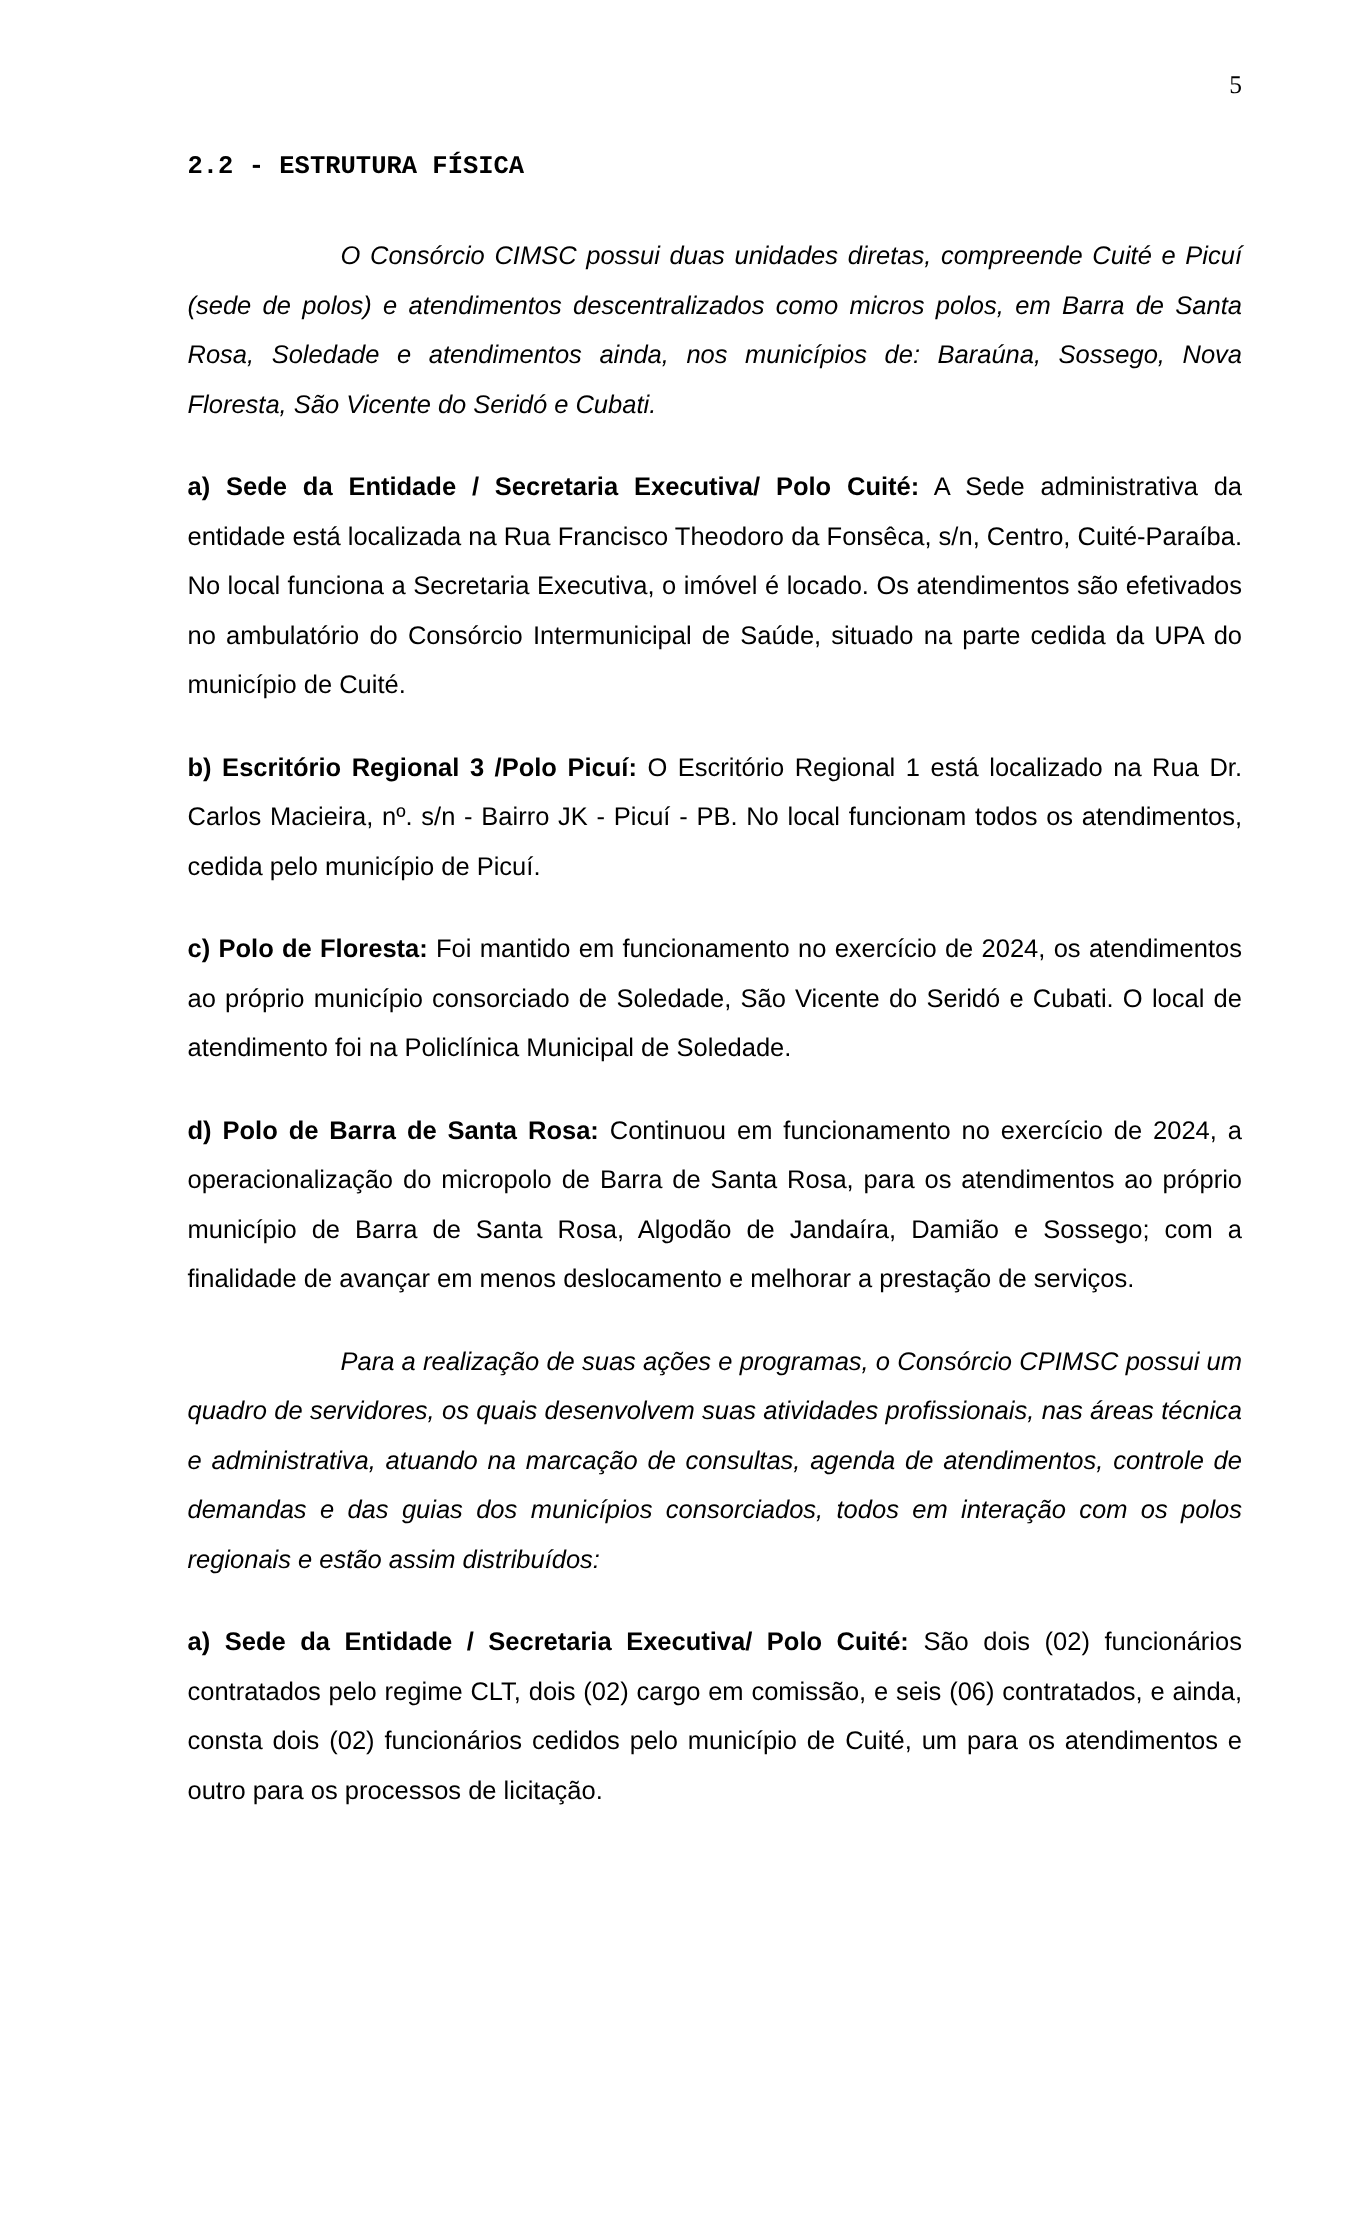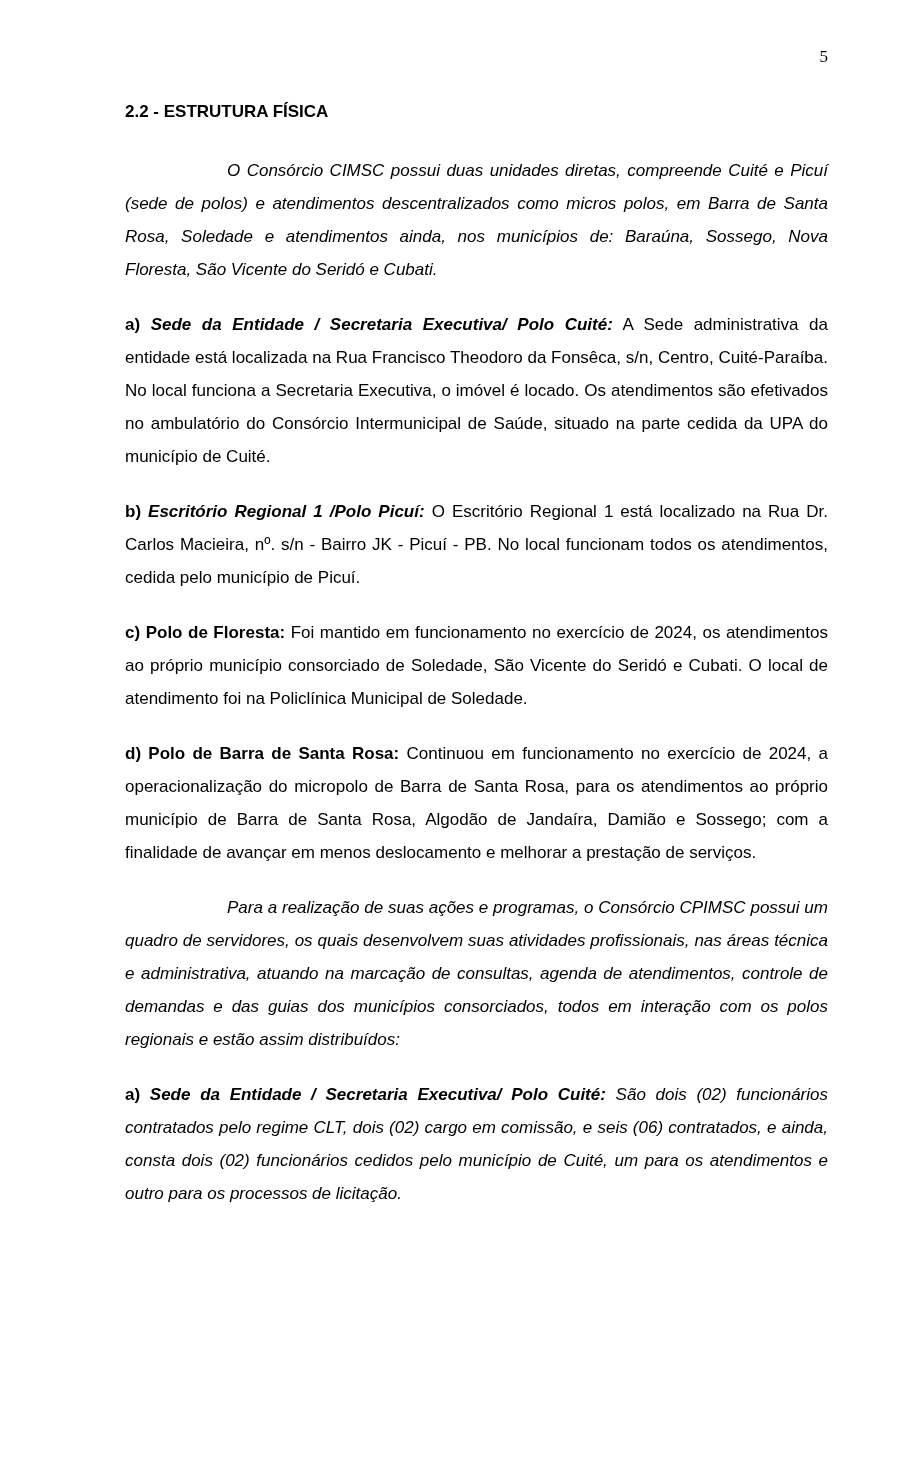--- a/index.html
+++ b/index.html
@@ -24,48 +24,49 @@
     line-height: 20px;
     text-align: right;
   }
   .heading {
     font-size: 17px;
     font-weight: 700;
     line-height: 33px;
     margin-top: 26px;
     margin-bottom: 26px;
     white-space: nowrap;
+    font-family: Liberation Mono, monospace;
   }
   .heading.heading-first { margin-top: 28px; }
   p.para {
     font-size: 17px;
     line-height: 33px;
     text-align: justify;
     text-justify: inter-word;
     margin: 0 0 22px 0;
   }
   p.intro { text-indent: 102px; font-style: italic; }
   .b  { font-weight: 700; }
-  .bi { font-weight: 700; font-style: italic; }
-  .i  { font-style: italic; }
+  .bi { font-weight: 700; }
+  .i  { }
 </style>
 </head>
 <body>
 
 <div class="page">
 
   <div class="page-number">5</div>
 
   <h2 class="heading heading-first">2.2 - ESTRUTURA FÍSICA</h2>
 
   <p class="para intro">O Consórcio CIMSC possui duas unidades diretas, compreende Cuité e Picuí (sede de polos) e atendimentos descentralizados como micros polos, em Barra de Santa Rosa, Soledade e atendimentos ainda, nos municípios de: Baraúna, Sossego, Nova Floresta, São Vicente do Seridó e Cubati.</p>
 
   <p class="para"><span class="b">a)</span> <span class="bi">Sede da Entidade / Secretaria Executiva/ Polo Cuité:</span> <span>A Sede administrativa da entidade está localizada na Rua Francisco Theodoro da Fonsêca, s/n, Centro, Cuité-Paraíba. No local funciona a Secretaria Executiva, o imóvel é locado. Os atendimentos são efetivados no ambulatório do Consórcio Intermunicipal de Saúde, situado na parte cedida da UPA do município de Cuité.</span></p>
 
-  <p class="para"><span class="b">b)</span> <span class="bi">Escritório Regional 1 /Polo Picuí:</span> <span>O Escritório Regional 1 está localizado na Rua Dr. Carlos Macieira, nº. s/n - Bairro JK - Picuí - PB. No local funcionam todos os atendimentos, cedida pelo município de Picuí.</span></p>
+  <p class="para"><span class="b">b)</span> <span class="bi">Escritório Regional 3 /Polo Picuí:</span> <span>O Escritório Regional 1 está localizado na Rua Dr. Carlos Macieira, nº. s/n - Bairro JK - Picuí - PB. No local funcionam todos os atendimentos, cedida pelo município de Picuí.</span></p>
 
   <p class="para"><span class="b">c)</span> <span class="b">Polo de Floresta:</span> <span>Foi mantido em funcionamento no exercício de 2024, os atendimentos ao próprio município consorciado de Soledade, São Vicente do Seridó e Cubati. O local de atendimento foi na Policlínica Municipal de Soledade.</span></p>
 
   <p class="para"><span class="b">d)</span> <span class="b">Polo de Barra de Santa Rosa:</span> <span>Continuou em funcionamento no exercício de 2024, a operacionalização do micropolo de Barra de Santa Rosa, para os atendimentos ao próprio município de Barra de Santa Rosa, Algodão de Jandaíra, Damião e Sossego; com a finalidade de avançar em menos deslocamento e melhorar a prestação de serviços.</span></p>
 
 
   <p class="para intro">Para a realização de suas ações e programas, o Consórcio CPIMSC possui um quadro de servidores, os quais desenvolvem suas atividades profissionais, nas áreas técnica e administrativa, atuando na marcação de consultas, agenda de atendimentos, controle de demandas e das guias dos municípios consorciados, todos em interação com os polos regionais e estão assim distribuídos:</p>
 
   <p class="para"><span class="b">a)</span> <span class="bi">Sede da Entidade / Secretaria Executiva/ Polo Cuité:</span> <span class="i">São dois (02) funcionários contratados pelo regime CLT, dois (02) cargo em comissão, e seis (06) contratados, e ainda, consta dois (02) funcionários cedidos pelo município de Cuité, um para os atendimentos e outro para os processos de licitação.</span></p>
 

